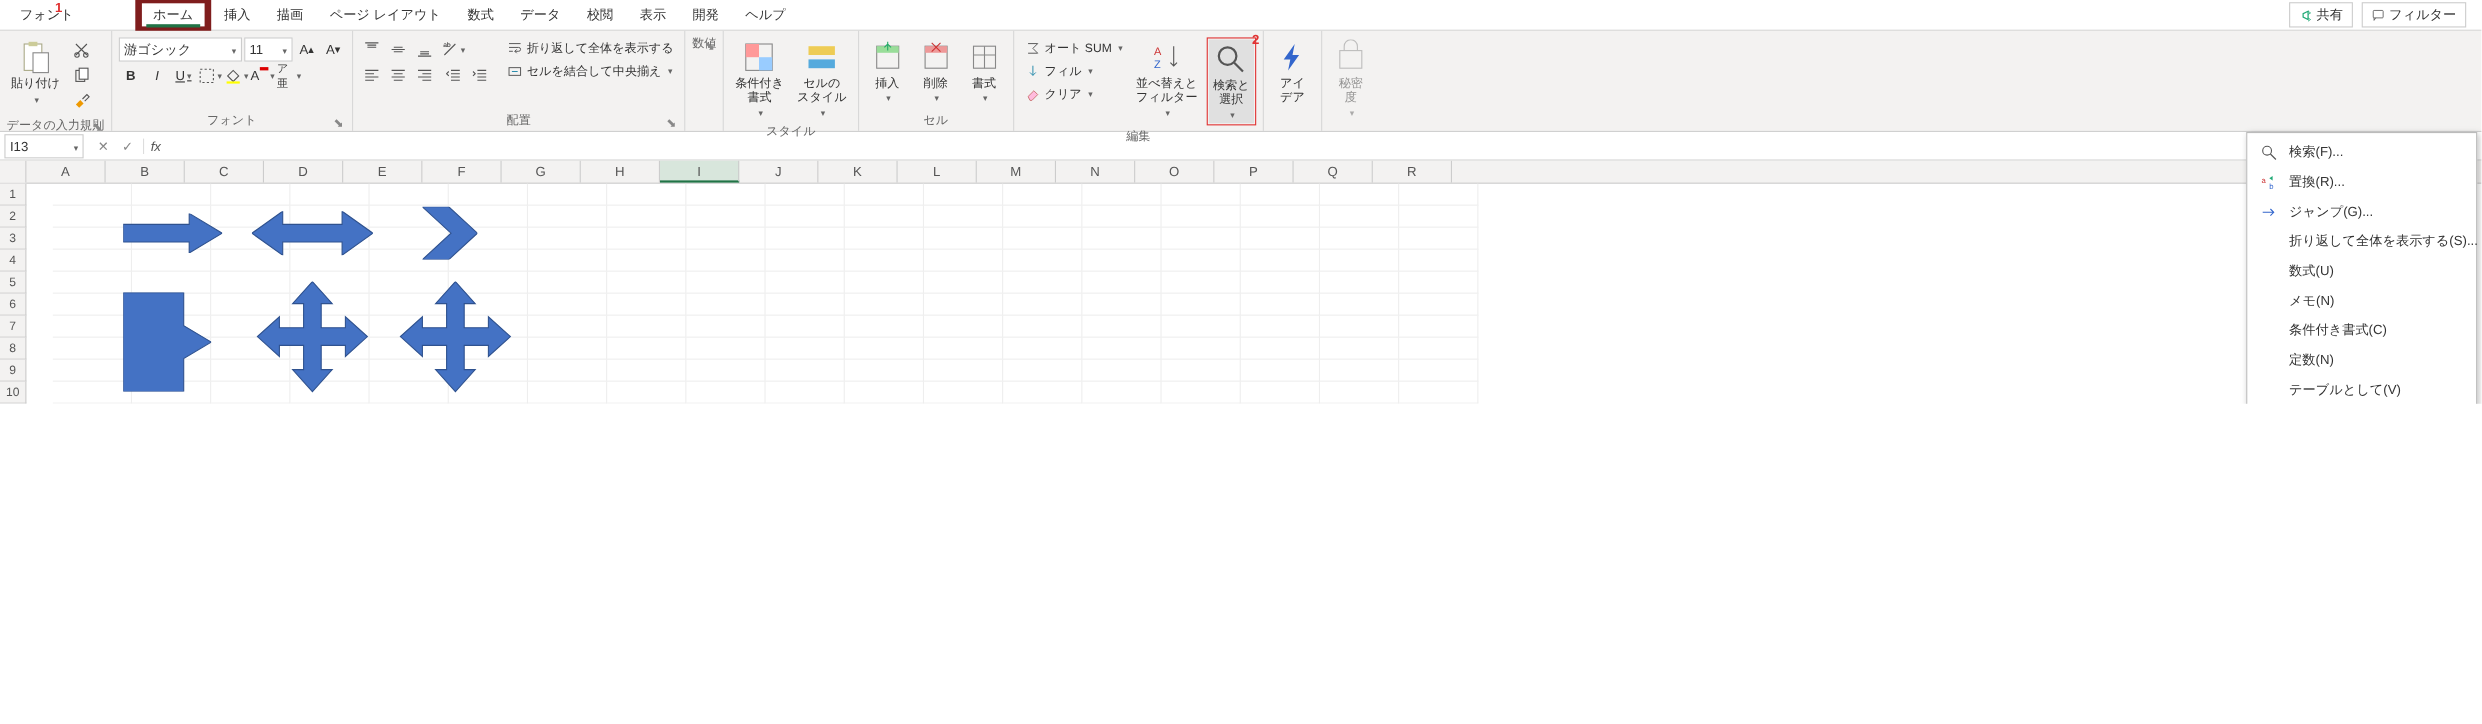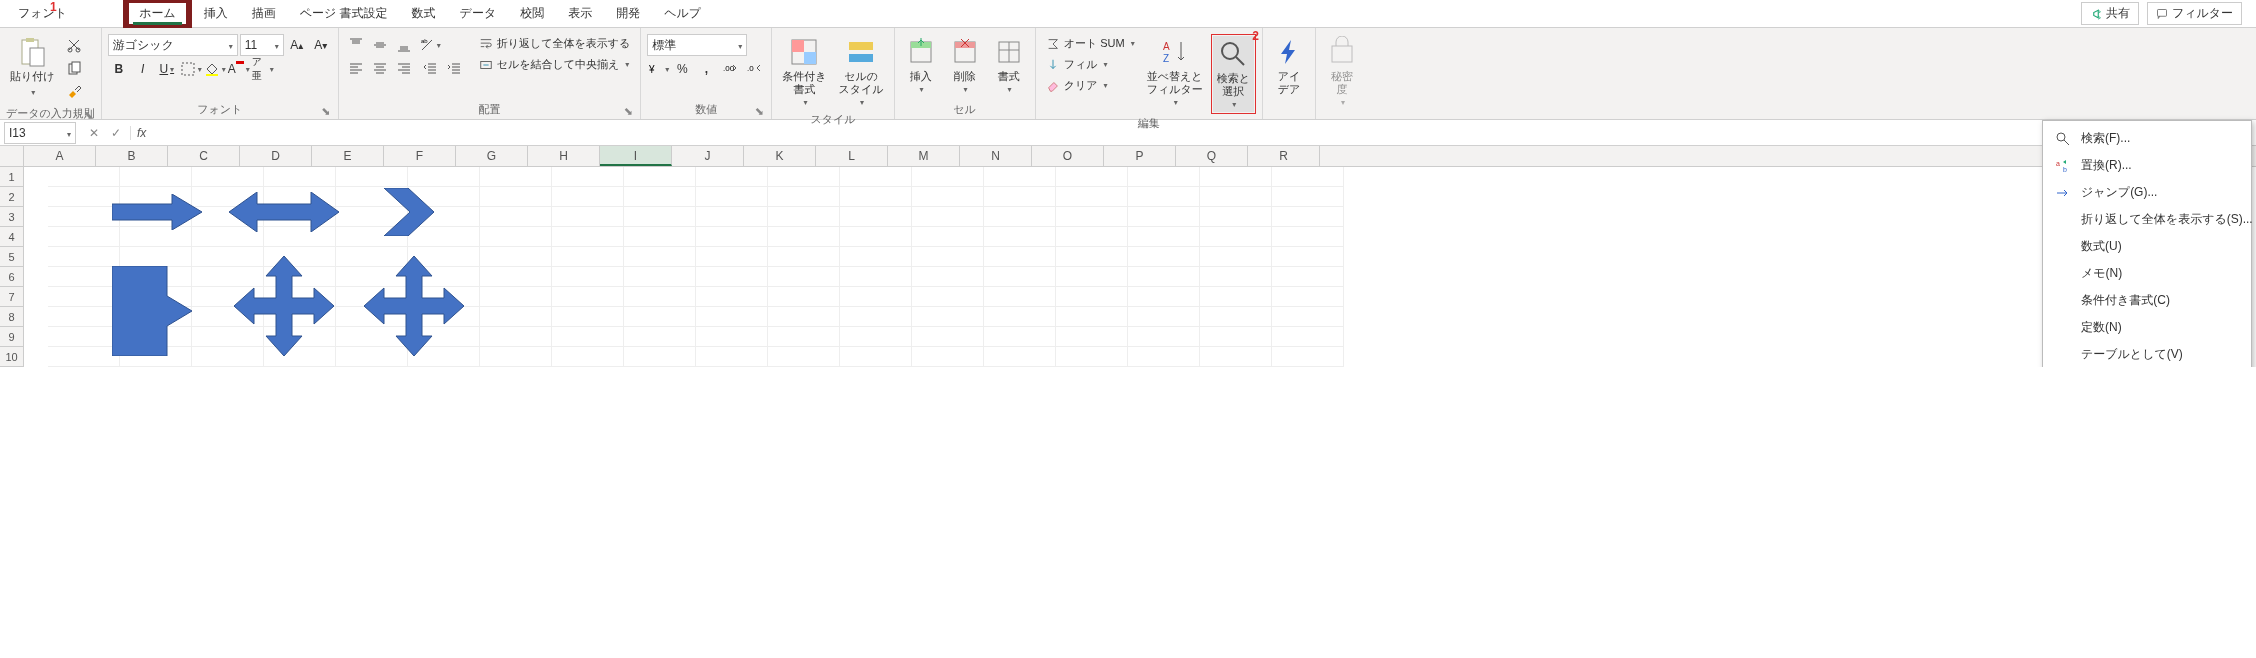--- a/index.html
+++ b/index.html
@@ -26,21 +26,21 @@
 .group-label .launcher { position: absolute; right: 0; bottom: 2px; width: 12px; height: 12px; color: #888; cursor: pointer; }
 
 .bigbtn { display: flex; flex-direction: column; align-items: center; gap: 2px; padding: 2px 4px; cursor: pointer; font-size: 11px; text-align: center; line-height: 1.2; }
 .bigbtn svg { width: 32px; height: 32px; }
 .smallbtn { display: inline-flex; align-items: center; justify-content: center; width: 22px; height: 22px; cursor: pointer; }
 .smallbtn svg { width: 16px; height: 16px; }
 .col { display: flex; flex-direction: column; gap: 2px; }
 .row { display: flex; gap: 2px; align-items: center; }
 
 .font-select, .size-select, .numfmt-select { border: 1px solid #ccc; background: #fff; height: 22px; font-size: 12px; display: flex; align-items: center; padding: 0 4px; gap: 4px; cursor: pointer; }
-.font-select { width: 130px; text-align: center; }
+.font-select { width: 112px; text-align: center; }
 .size-select { width: 44px; }
 .numfmt-select { width: 100px; }
 .dd { margin-left: auto; }
 
 .menu-row { padding: 2px 4px; cursor: pointer; font-size: 11px; display: flex; align-items: center; gap: 4px; white-space: nowrap; }
 .menu-row svg { width: 14px; height: 14px; }
 
 .find-btn-wrap { position: relative; }
 .find-btn-wrap .annot-num { right: -4px; top: -6px; }
 .find-btn-wrap.boxed { border: 1px solid #e03030; padding: 1px; }
@@ -82,21 +82,21 @@
 </style>
 </head>
 <body>
 
 <div class="tabs">
   <span class="annot-num">1</span>
   <div class="tab">フォント</div>
   <div class="tab active tab-highlight">ホーム</div>
   <div class="tab">挿入</div>
   <div class="tab">描画</div>
-  <div class="tab">ページ 書式設定</div>
+  <div class="tab">ページ レイアウト</div>
   <div class="tab">数式</div>
   <div class="tab">データ</div>
   <div class="tab">校閲</div>
   <div class="tab">表示</div>
   <div class="tab">開発</div>
   <div class="tab">ヘルプ</div>
   <div class="share-area">
     <div class="share-btn">
       <svg viewBox="0 0 16 16">
           <path d="M11 3l-6 3v4l6 3V3z" fill="none" stroke="#2a7" stroke-width="1.5"></path>
@@ -268,47 +268,20 @@
               <path d="M5 8h6" stroke="#28a"></path>
             </svg>
           <span>セルを結合して中央揃え</span>
         </div>
       </div>
     </div>
     <div class="group-label"><span>配置</span><span class="launcher">⬊</span></div>
   </div>
 
   <div class="group">
-    <div class="group-body col">
-      <div class="numfmt-select">
-          <span>標準</span>
-          <span class="dd chev"></span>
-        </div>
-      <div class="row">
-        <span class="smallbtn chev">
-            <svg viewBox="0 0 16 16">
-              <text x="2" y="12" font-size="10">¥</text>
-            </svg>
-          </span>
-        <span class="smallbtn">%</span>
-        <span class="smallbtn" style="font-weight:bold">,</span>
-        <span class="smallbtn">
-            <svg viewBox="0 0 16 16">
-              <text x="1" y="10" font-size="8">.00</text>
-              <path d="M11 4l3 3-3 3" stroke="#555" fill="none"></path>
-            </svg>
-          </span>
-        <span class="smallbtn">
-            <svg viewBox="0 0 16 16">
-              <text x="1" y="10" font-size="8">.0</text>
-              <path d="M14 4l-3 3 3 3" stroke="#555" fill="none"></path>
-            </svg>
-          </span>
-      </div>
-    </div>
     <div class="group-label"><span>数値</span><span class="launcher">⬊</span></div>
   </div>
 
   <div class="group">
     <div class="group-body">
       <div class="bigbtn chev">
         <svg viewBox="0 0 32 32">
             <rect x="4" y="4" width="24" height="24" fill="none" stroke="#888"></rect>
             <rect x="4" y="4" width="12" height="12" fill="#f99"></rect>
             <rect x="16" y="16" width="12" height="12" fill="#9cf"></rect>

